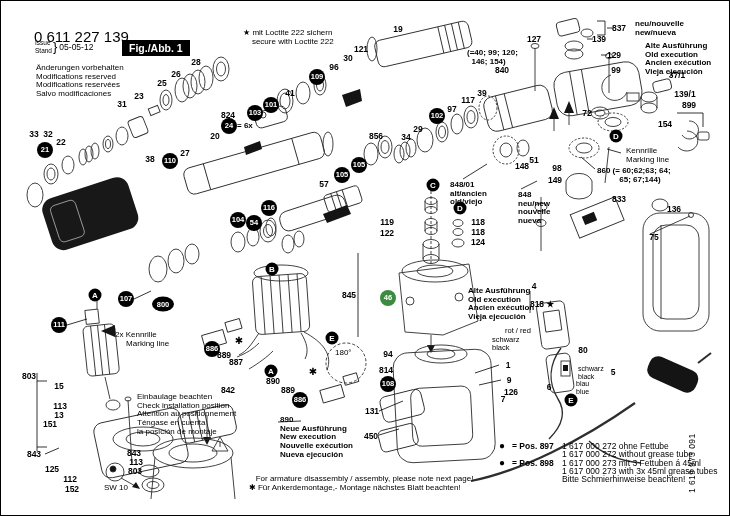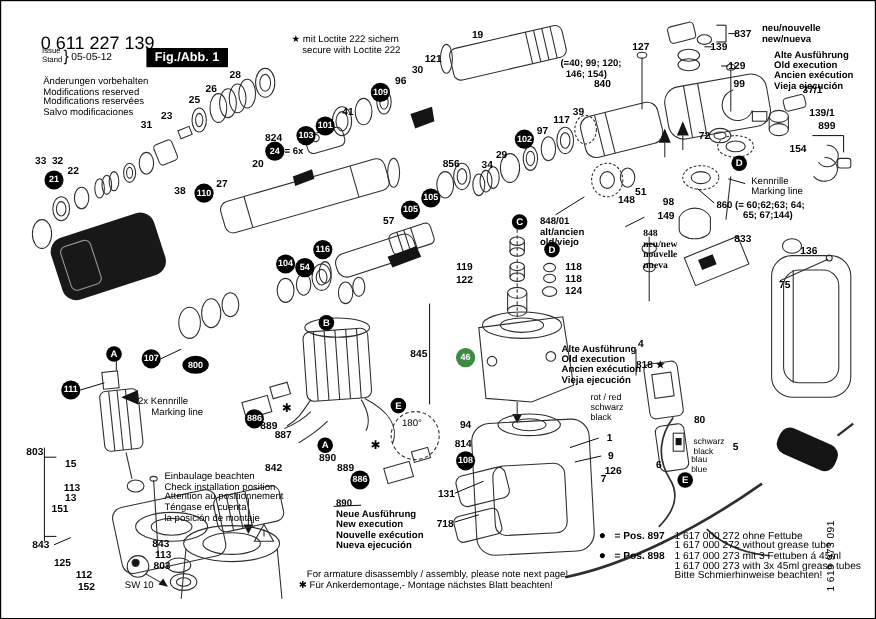--- a/index.html
+++ b/index.html
@@ -369,23 +369,23 @@
 
   <div id="note-layer">
       <div class="note" style="left: 35px; top: 63px;"><div>Änderungen vorbehalten</div><div>Modifications reserved</div><div>Modifications reservées</div><div>Salvo modificaciones</div></div>
       <div class="note" style="left: 242px; top: 28px;"><div>★ mit Loctite 222 sichern</div><div>    secure with Loctite 222</div></div>
       <div class="note b" style="left: 634px; top: 19px;"><div>neu/nouvelle</div><div>new/nueva</div></div>
       <div class="note b" style="left: 644px; top: 41px;"><div>Alte Ausführung</div><div>Old execution</div><div>Ancien exécution</div><div>Vieja ejecución</div></div>
       <div class="note" style="left: 625px; top: 146px;"><div>Kennrille</div><div>Marking line</div></div>
       <div class="note b" style="left: 596px; top: 166px;"><div>860 (= 60;62;63; 64;</div><div>          65; 67;144)</div></div>
       <div class="note b" style="left: 466px; top: 48px;"><div>(=40; 99; 120;</div><div>  146; 154)</div></div>
       <div class="note b" style="left: 449px; top: 180px;"><div>848/01</div><div>alt/ancien</div><div>old/viejo</div></div>
-      <div class="note b" style="left: 535px; top: 190px; font-family: Liberation Serif, serif;"><div>848</div><div>neu/new</div><div>nouvelle</div><div>nueva</div></div>
+      <div class="note b" style="left: 517px; top: 190px;"><div>848</div><div>neu/new</div><div>nouvelle</div><div>nueva</div></div>
       <div class="note b" style="left: 467px; top: 286px;"><div>Alte Ausführung</div><div>Old execution</div><div>Ancien exécution</div><div>Vieja ejecución</div></div>
-      <div class="note" style="left: 491px; top: 326px; font-size: 7.5px;"><div>rot / red</div></div>
+      <div class="note" style="left: 504px; top: 326px; font-size: 7.5px;"><div>rot / red</div></div>
       <div class="note" style="left: 491px; top: 335px; font-size: 7.5px;"><div>schwarz</div><div>black</div></div>
       <div class="note" style="left: 577px; top: 364px; font-size: 7px;"><div>schwarz</div><div>black</div></div>
       <div class="note" style="left: 575px; top: 379px; font-size: 7px;"><div>blau</div><div>blue</div></div>
       <div class="note" style="left: 114px; top: 330px;"><div>2x Kennrille</div><div>     Marking line</div></div>
       <div class="note" style="left: 136px; top: 392px;"><div>Einbaulage beachten</div><div>Check installation position</div><div>Attention au positionnement</div><div>Téngase en cuenta</div><div>la posición de montaje</div></div>
       <div class="note b" style="left: 279px; top: 415px;"><div>890</div><div>Neue Ausführung</div><div>New execution</div><div>Nouvelle exécution</div><div>Nueva ejecución</div></div>
       <div class="note" style="left: 248px; top: 474px;"><div>   For armature disassembly / assembly, please note next page!</div><div>✱ Für Ankerdemontage,- Montage nächstes Blatt beachten!</div></div>
       <div class="note" style="left: 103px; top: 483px;"><div>SW 10</div></div>
       <div class="note" style="left: 334px; top: 348px;"><div>180°</div></div>
       <div class="note b" style="left: 236px; top: 121px;"><div>= 6x</div></div>
@@ -469,21 +469,21 @@
       <div class="co co-p" style="left: 227px; top: 389px;">842</div>
       <div class="co co-p" style="left: 287px; top: 389px;">889</div>
       <div class="co co-d" style="left: 299px; top: 399px;">886</div>
       <div class="co co-l" style="left: 331px; top: 337px;">E</div>
       <div class="co co-s" style="left: 238px; top: 340px;">✱</div>
       <div class="co co-s" style="left: 312px; top: 371px;">✱</div>
       <div class="co co-p" style="left: 387px; top: 353px;">94</div>
       <div class="co co-p" style="left: 385px; top: 369px;">814</div>
       <div class="co co-d" style="left: 387px; top: 383px;">108</div>
       <div class="co co-p" style="left: 371px; top: 410px;">131</div>
-      <div class="co co-p" style="left: 370px; top: 435px;">718</div>
+      <div class="co co-p" style="left: 370px; top: 435px;">450</div>
       <div class="co co-p" style="left: 507px; top: 364px;">1</div>
       <div class="co co-p" style="left: 508px; top: 379px;">9</div>
       <div class="co co-p" style="left: 510px; top: 391px;">126</div>
       <div class="co co-p" style="left: 502px; top: 398px;">7</div>
       <div class="co co-p" style="left: 533px; top: 285px;">4</div>
       <div class="co co-p" style="left: 541px; top: 303px;">818 ★</div>
       <div class="co co-p" style="left: 582px; top: 349px;">80</div>
       <div class="co co-p" style="left: 548px; top: 386px;">6</div>
       <div class="co co-l" style="left: 570px; top: 399px;">E</div>
       <div class="co co-p" style="left: 612px; top: 371px;">5</div>

